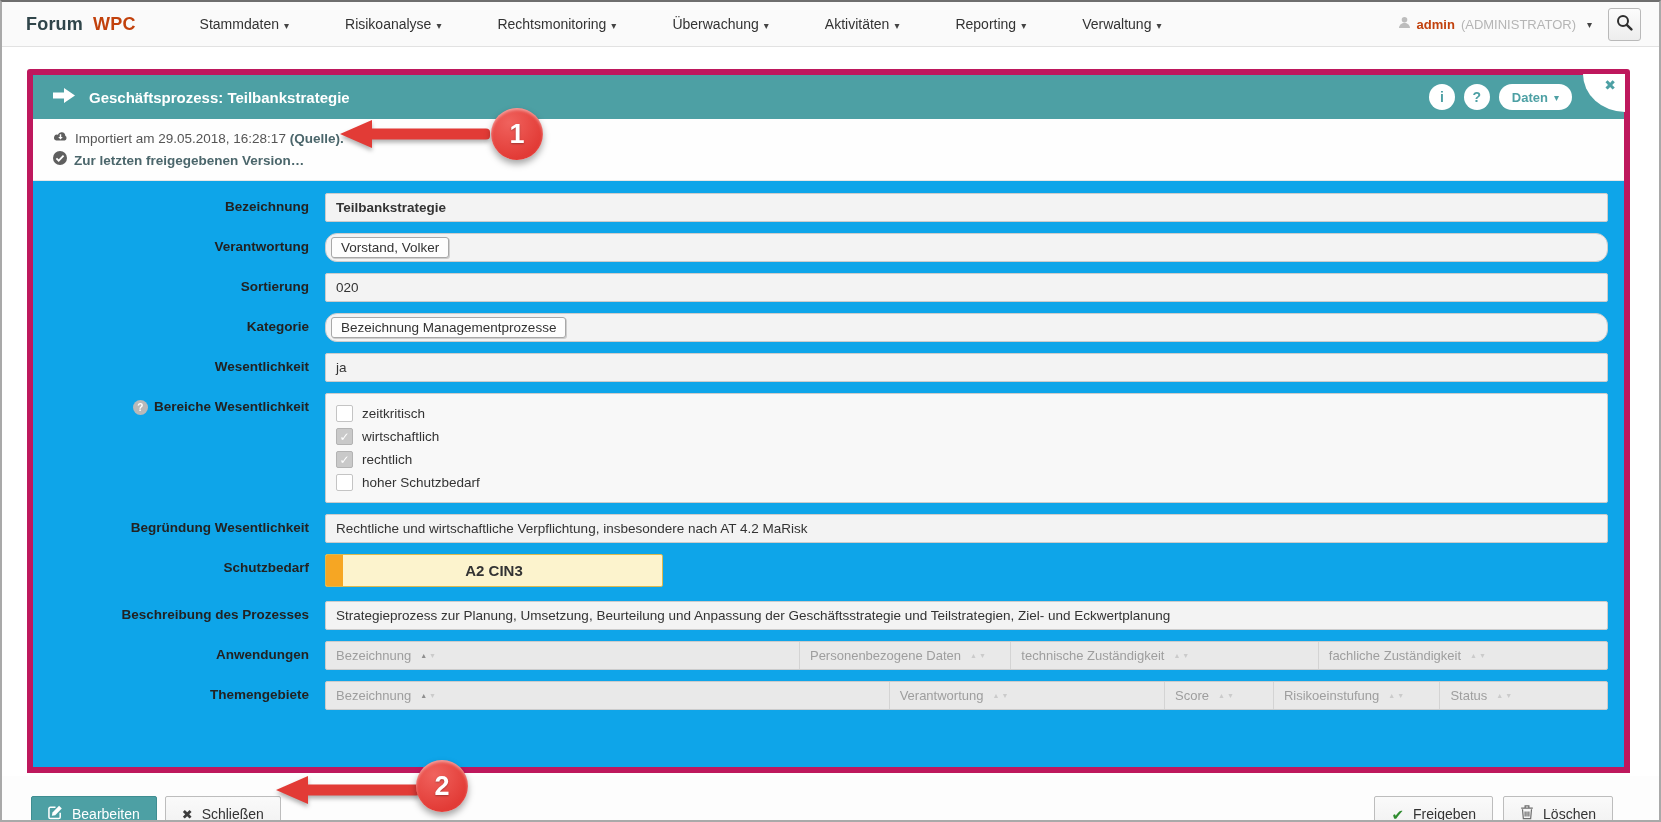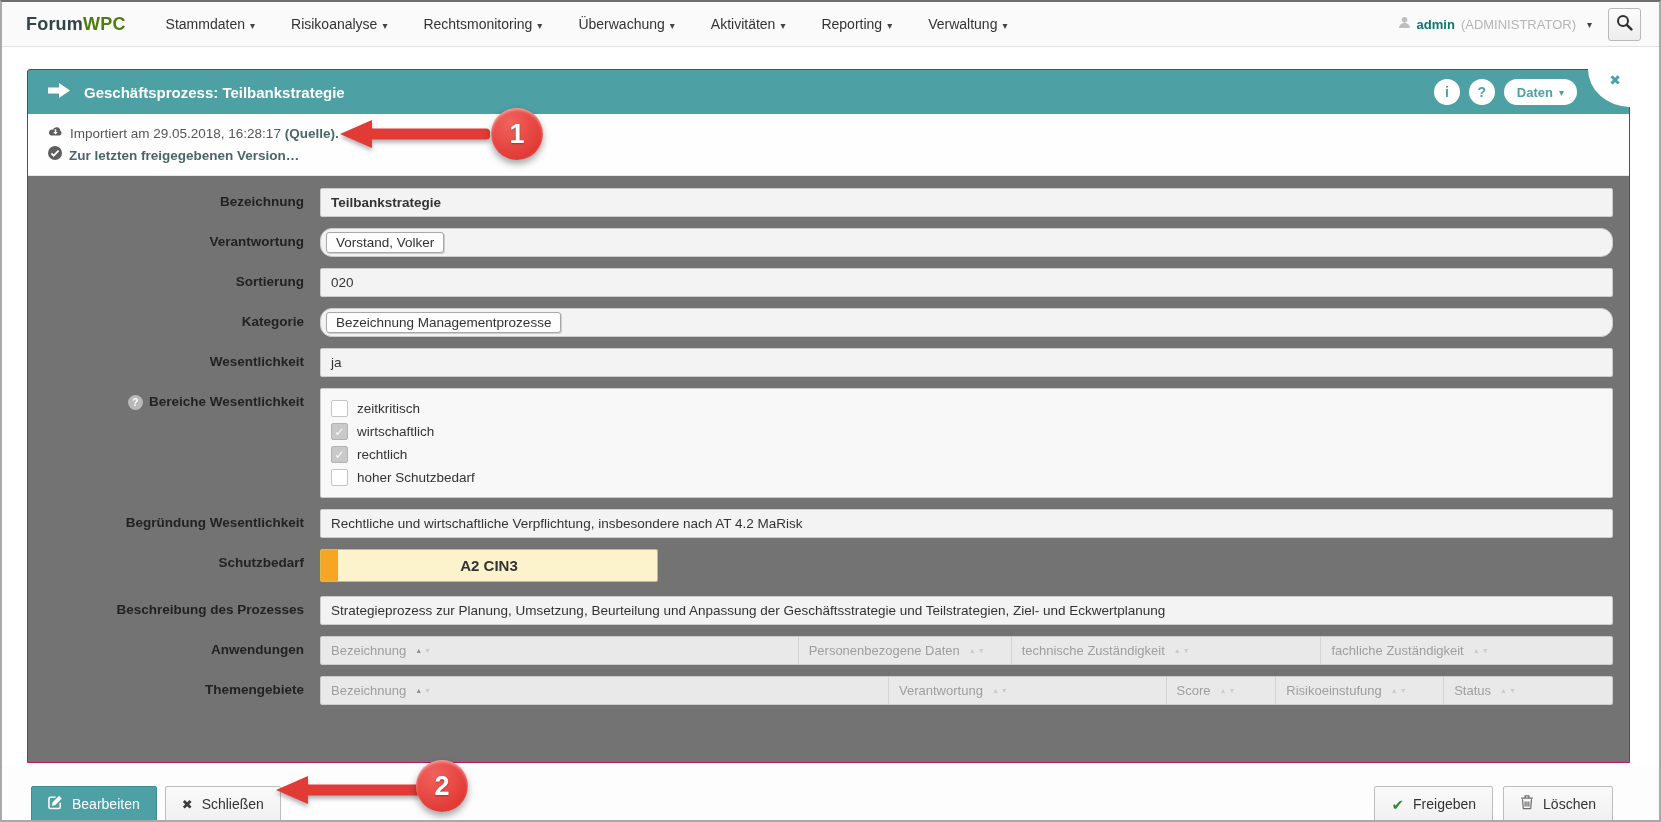--- a/index.html
+++ b/index.html
@@ -10,39 +10,39 @@
     background:#fff; border:2px solid #a9a9a9; border-top-color:#6e6e6e;
     overflow:hidden;
   }
 
   
   .navbar {
     height:45px; background:#fafafa; border-bottom:1px solid #e2e2e2;
     display:flex; align-items:center; padding:0 18px 0 24px;
   }
   .brand { font-size:18px; font-weight:bold; color:#30454a; letter-spacing:.2px; cursor:pointer; }
-  .brand .accent { color:#4d7c0f; }
-  .nav-items { display:flex; align-items:center; margin-left:40px; gap:36px; }
+  .brand .accent { color:#c2410c;padding-left:10px; }
+  .nav-items { display:flex; align-items:center; margin-left:64px; gap:56px; }
   .nav-item { font-size:14px; color:#333; cursor:pointer; white-space:nowrap; }
   .nav-item .caret, .user-menu .caret { display:inline-block; margin-left:5px; font-size:10px; color:#444; }
   .nav-right { margin-left:auto; display:flex; align-items:center; gap:16px; }
   .user-menu { display:flex; align-items:center; gap:6px; font-size:13px; cursor:pointer; }
-  .user-name { font-weight:bold; color:#0f766e; }
+  .user-name { font-weight:bold; color:#c2410c; }
   .user-role { color:#b5b5b5; }
   .search-btn {
     width:33px; height:33px; background:linear-gradient(#fcfcfc,#ededed);
     border:1px solid #b9b9b9; border-radius:3px;
     display:flex; align-items:center; justify-content:center; cursor:pointer;
   }
 
   
   .panel {
     position:relative; margin:22px 29px 3px 25px;
-    border:1px solid #be185d; border-radius:3px 3px 0 0;
-    background:#737373;
+    border:6px solid #be185d; border-radius:3px 3px 0 0;
+    background:#0ea5e9;
   }
   .panel-header {
     position:relative; height:44px; background:#4da0a4; border-radius:2px 2px 0 0;
     display:flex; align-items:center; padding:0 52px 0 20px; gap:14px;
   }
   .panel-title { color:#fff; font-weight:bold; font-size:15px; }
   .header-right { margin-left:auto; display:flex; align-items:center; gap:9px; }
   .round-btn {
     width:26px; height:26px; border-radius:50%; background:#fff; color:#4da0a4;
     font-weight:bold; font-size:14px; display:flex; align-items:center; justify-content:center;

